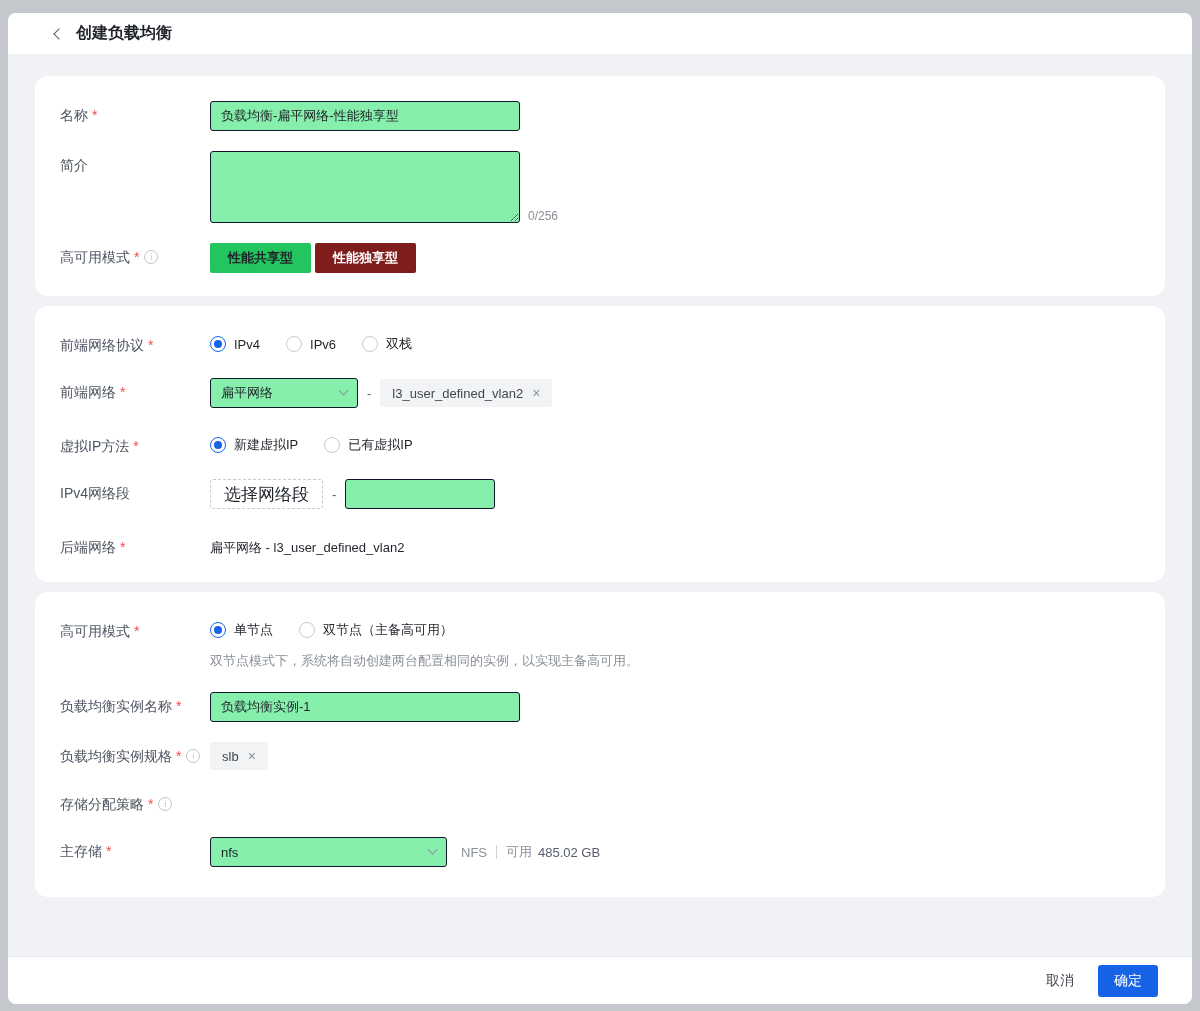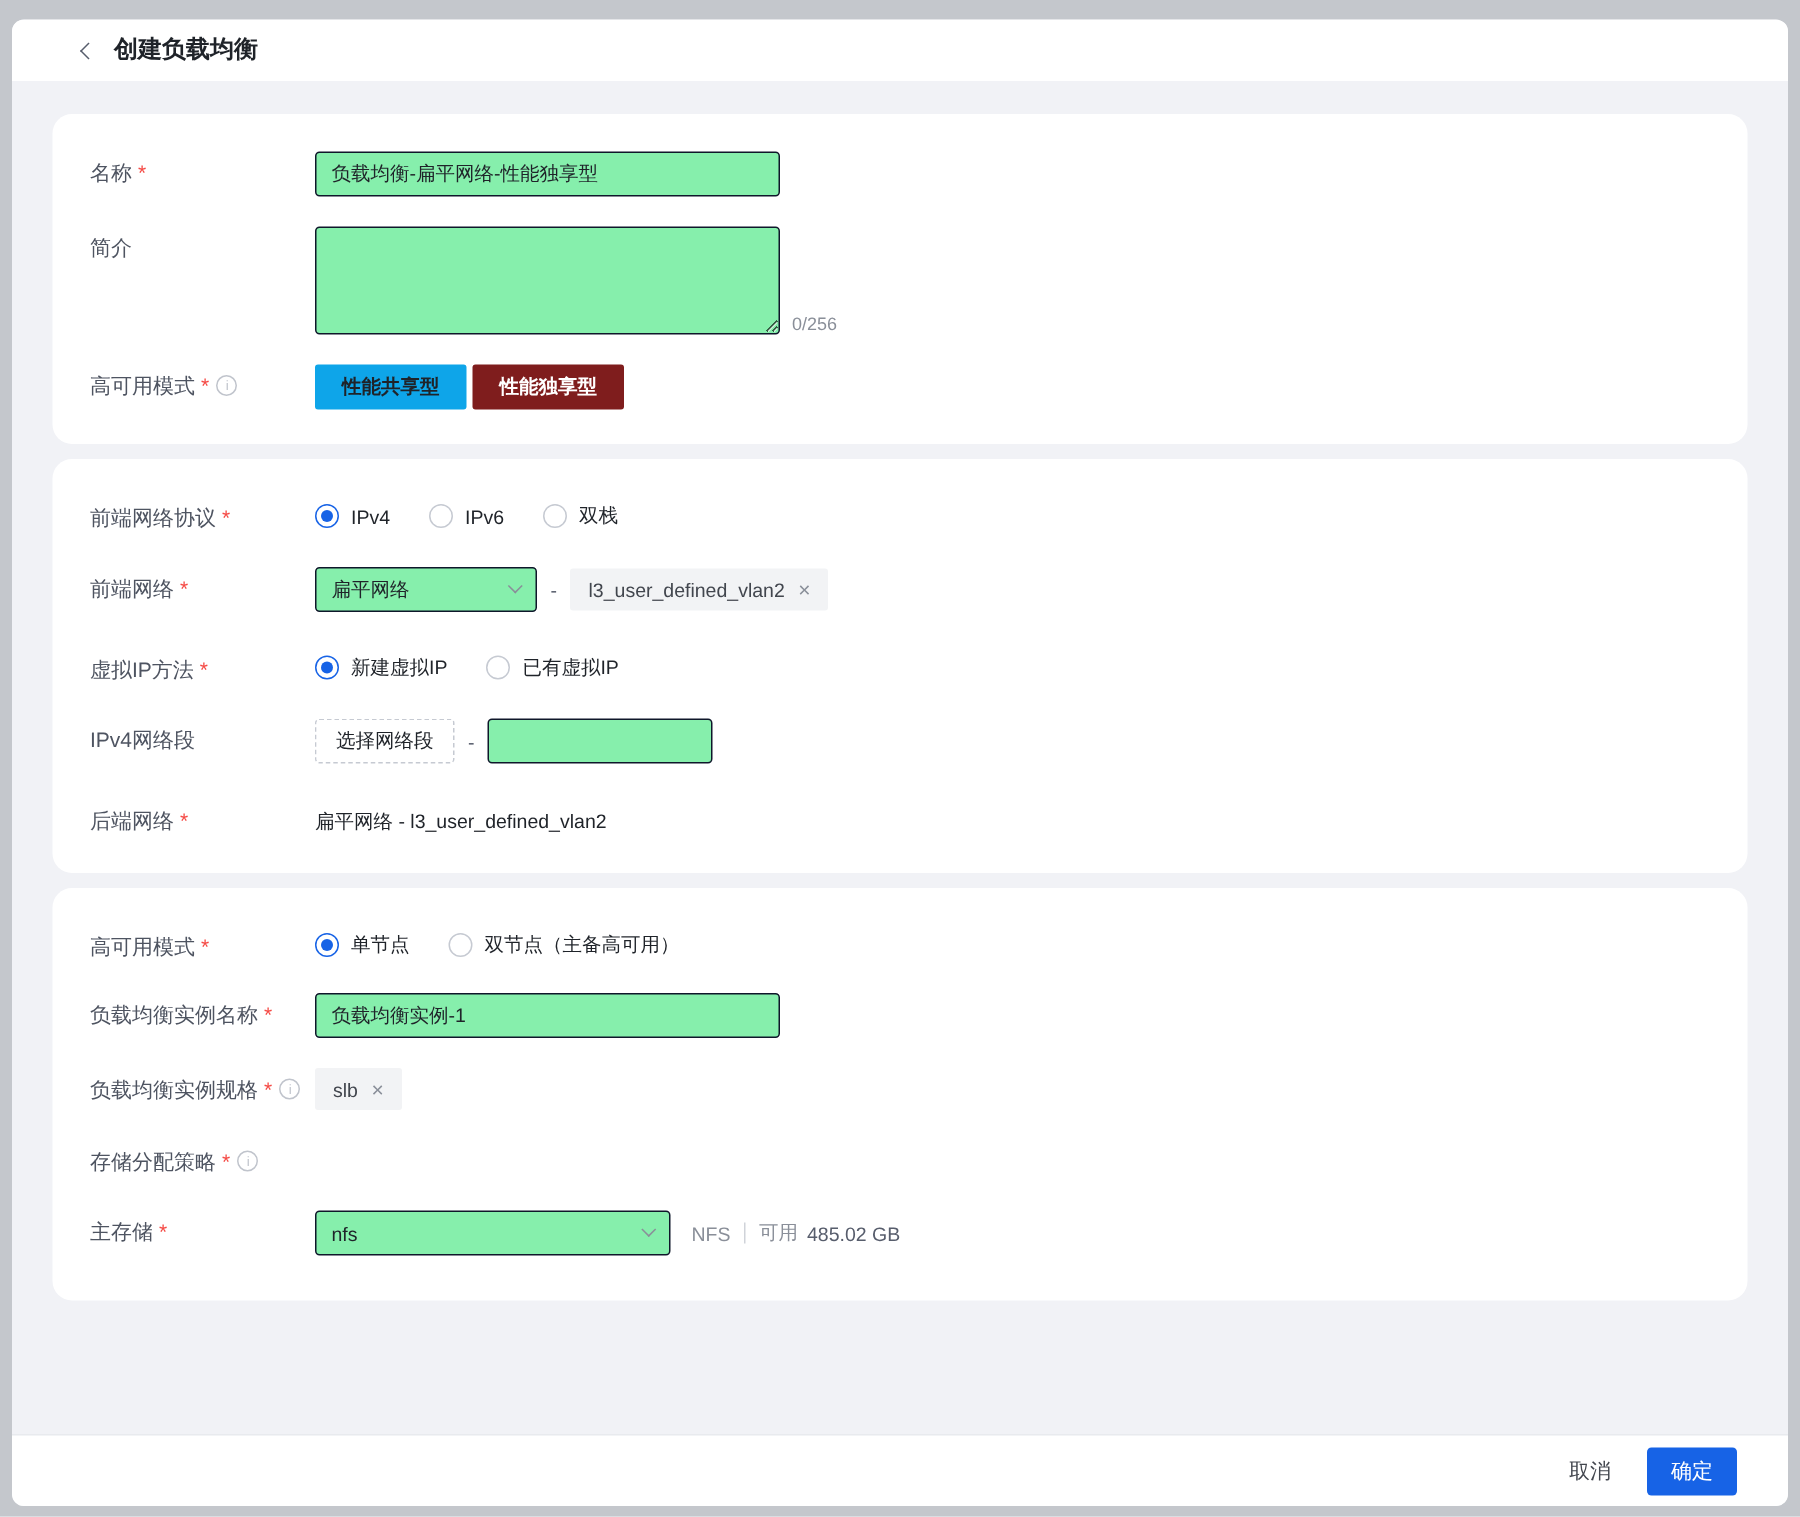--- a/index.html
+++ b/index.html
@@ -69,21 +69,21 @@
   .chev-down {
     width:7px; height:7px; border-right:1.4px solid #8a8f99; border-bottom:1.4px solid #8a8f99;
     transform:rotate(45deg) translate(-2px,-2px); flex:0 0 auto;
   }
   .dash-sep { margin:0 9px; color:#575d6c; font-size:13px; }
   
   .seg-btn {
     height:30px; padding:0 18px; border:none; border-radius:2px;
     font-size:13px; font-weight:bold; cursor:pointer; font-family:inherit;
   }
-  .seg-plain { background:#0ea5e9; color:#1f2329; margin-right:4px; }
+  .seg-plain { background:#22c55e; color:#1f2329; margin-right:4px; }
   .seg-active { background:#7f1d1d; color:#fff; }
   
   .radio { display:flex; align-items:center; margin-right:26px; cursor:pointer; }
   .radio-dot {
     width:16px; height:16px; border:1px solid #c6cad2; border-radius:50%;
     background:#fff; position:relative; flex:0 0 auto;
   }
   .radio-dot.checked { border-color:#1763e6; }
   .radio-dot.checked::after {
     content:""; position:absolute; left:50%; top:50%; transform:translate(-50%,-50%);
@@ -92,21 +92,21 @@
   .radio-text { font-size:13px; color:#1f2329; margin-left:8px; }
   
   .tag {
     display:inline-flex; align-items:center; background:#f2f3f5; border-radius:2px;
     height:28px; padding:0 12px; font-size:13px; color:#42464e;
   }
   .tag-close { color:#8a8f99; margin-left:9px; cursor:pointer; font-size:14px; line-height:1; }
   
   .dashed-btn {
     height:30px; padding:0 13px; background:#fff; border:1px dashed #c6cad2; border-radius:3px;
-    font-size:13px; color:#1f2329; cursor:pointer; font-family:inherit;
+    font-size:17px; color:#1f2329; cursor:pointer; font-family:inherit;
   }
   .static-val { font-size:13px; color:#1f2329; padding-top:6px; }
   .helper { font-size:13px; color:#8a8f99; margin-top:13px; }
   .storage-meta { display:flex; align-items:center; margin-left:14px; font-size:13px; color:#8a8f99; }
   .storage-meta .v-div { width:1px; height:14px; background:#d0d3d9; margin:0 9px; }
   .storage-avail-val { color:#575d6c; margin-left:6px; }
   
   .ftr {
     flex:0 0 auto; height:48px; background:#fff; border-top:1px solid #e8eaee;
     display:flex; align-items:center; justify-content:flex-end; padding-right:34px;
@@ -261,20 +261,21 @@
           <div class="row-ctrl" style="padding-top:4px;">
             <label class="radio">
               <span class="radio-dot checked"></span>
               <span class="radio-text">单节点</span>
             </label>
             <label class="radio">
               <span class="radio-dot"></span>
               <span class="radio-text">双节点（主备高可用）</span>
             </label>
           </div>
+          <div class="helper">双节点模式下，系统将自动创建两台配置相同的实例，以实现主备高可用。</div>
         </div>
       </div>
 
       <div class="row">
         <div class="row-label">
           <span>负载均衡实例名称</span>
           <span class="req">*</span>
         </div>
         <div class="row-ctrl">
           <input class="tb tb-name" type="text" value="负载均衡实例-1" style="">

